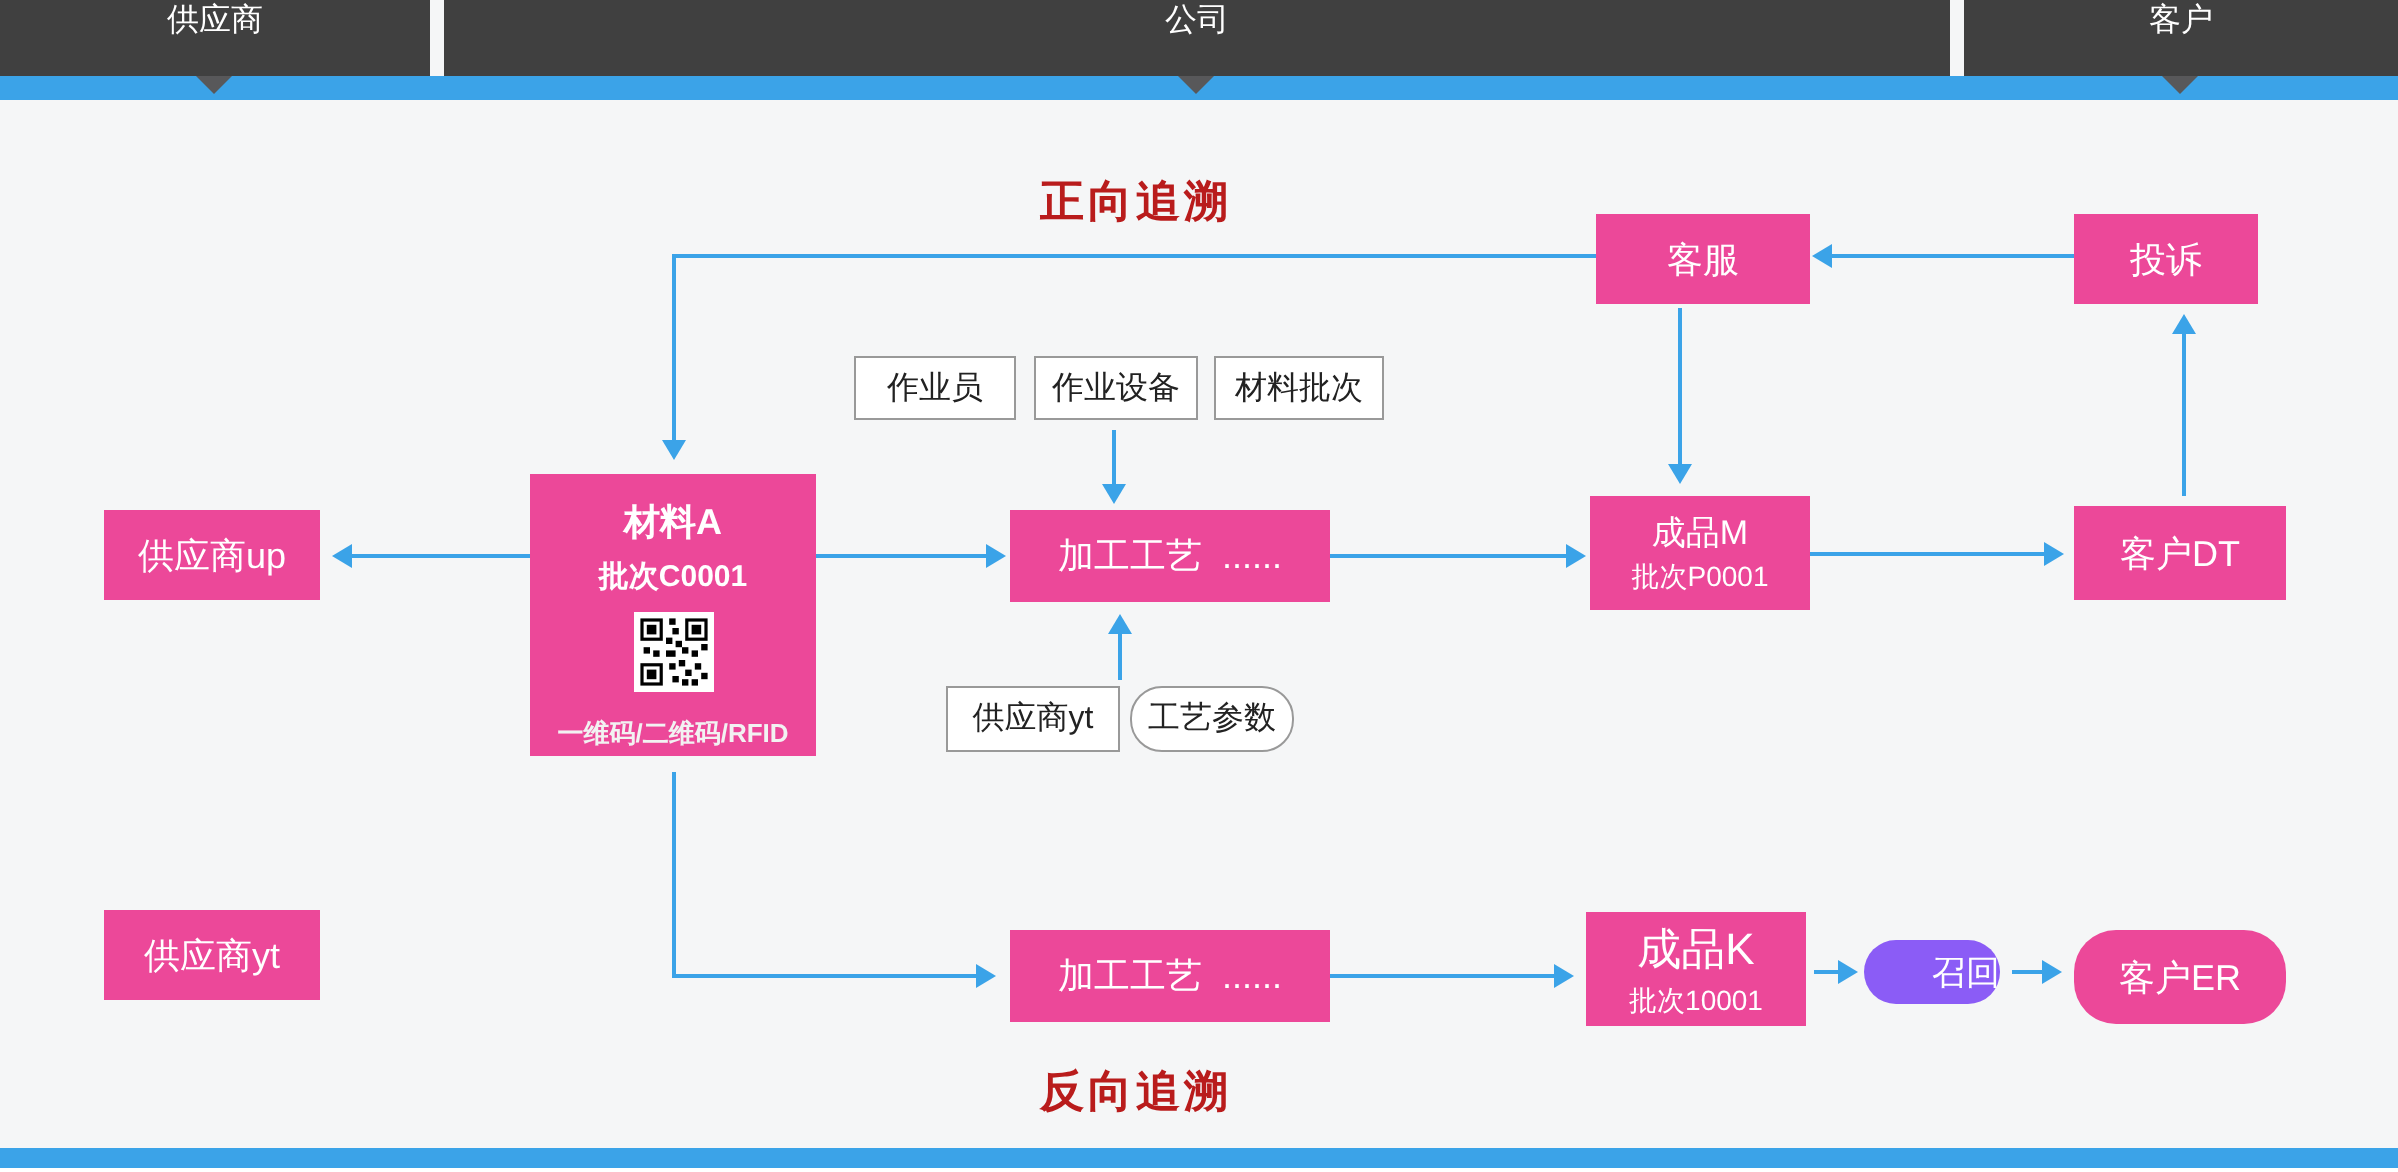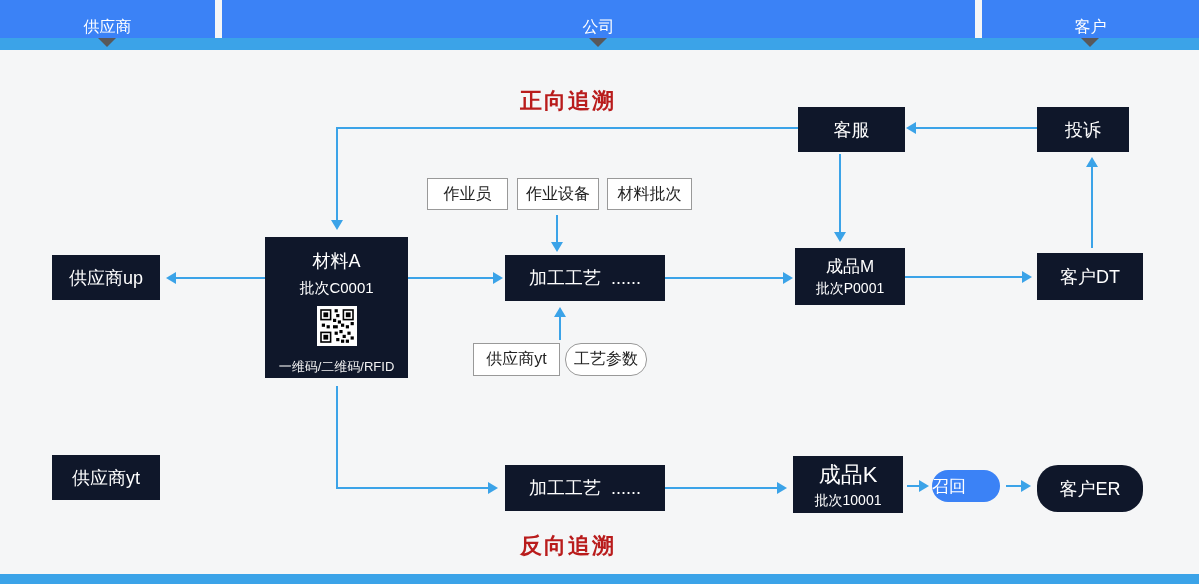--- a/index.html
+++ b/index.html
@@ -3,60 +3,60 @@
 <meta charset="utf-8">
 <style>
   html,body{margin:0;padding:0;}
   body{
     width:1199px;height:586px;position:relative;overflow:hidden;
     background:#F5F6F7;
     font-family:"Liberation Sans","DejaVu Sans",sans-serif;
   }
   
   .lane-seg{
-    position:absolute;top:0;height:38px;background:#3b82f6;color:#fff;
-    display:flex;align-items:flex-end;justify-content:center;font-size:16px;
+    position:absolute;top:0;height:38px;background:#404040;color:#fff;
+    display:flex;align-items:flex-start;justify-content:center;font-size:16px;
   }
   .top-blue{position:absolute;top:38px;left:0;width:1199px;height:12px;background:#3BA3E8;}
   .lane-tri{
     position:absolute;top:38px;width:0;height:0;
     border-left:9px solid transparent;border-right:9px solid transparent;
     border-top:9px solid #58585A;
   }
   
   .flow-title{
     position:absolute;color:#b91c1c;font-size:22px;font-weight:bold;letter-spacing:2px;
   }
   
   .gbox{
-    position:absolute;background:#0f172a;color:#fff;
+    position:absolute;background:#ec4899;color:#fff;
     display:flex;align-items:center;justify-content:center;flex-direction:column;
     font-size:18px;text-align:center;white-space:pre;
   }
   .gbox .sub{font-size:14px;margin-top:2px;}
   
   .wbox{
     position:absolute;background:#fff;border:1px solid #999;color:#222;
     display:flex;align-items:center;justify-content:center;font-size:16px;white-space:pre;
   }
   
   .pill{
-    position:absolute;background:#3b82f6;color:#fff;border-radius:16px;
-    display:flex;align-items:center;justify-content:flex-start;font-size:17px;white-space:pre;
+    position:absolute;background:#8b5cf6;color:#fff;border-radius:16px;
+    display:flex;align-items:center;justify-content:flex-end;font-size:17px;white-space:pre;
   }
   
   .hl{position:absolute;height:2px;background:#3BA3E8;}
   .vl{position:absolute;width:2px;background:#3BA3E8;}
   .ar{position:absolute;width:0;height:0;}
   .ar-left {border-top:6px solid transparent;border-bottom:6px solid transparent;border-right:10px solid #3BA3E8;}
   .ar-right{border-top:6px solid transparent;border-bottom:6px solid transparent;border-left:10px solid #3BA3E8;}
   .ar-down {border-left:6px solid transparent;border-right:6px solid transparent;border-top:10px solid #3BA3E8;}
   .ar-up   {border-left:6px solid transparent;border-right:6px solid transparent;border-bottom:10px solid #3BA3E8;}
   
-  .matbox{justify-content:flex-start;padding-top:12px;}
+  .matbox{justify-content:flex-start;padding-top:12px;font-weight:bold;}
   .matbox .t1{font-size:18px;}
   .matbox .t2{font-size:15px;margin-top:6px;}
   .matbox .qr{margin-top:8px;background:#fff;width:40px;height:40px;display:block;}
   .matbox .t3{font-size:13px;margin-top:12px;color:#f2f2f2;text-align:right;}
   .bottom-blue{position:absolute;top:574px;left:0;width:1199px;height:10px;background:#3BA3E8;}
   .bottom-white{position:absolute;top:584px;left:0;width:1199px;height:2px;background:#fff;}
 </style>
 </head>
 <body>
 

